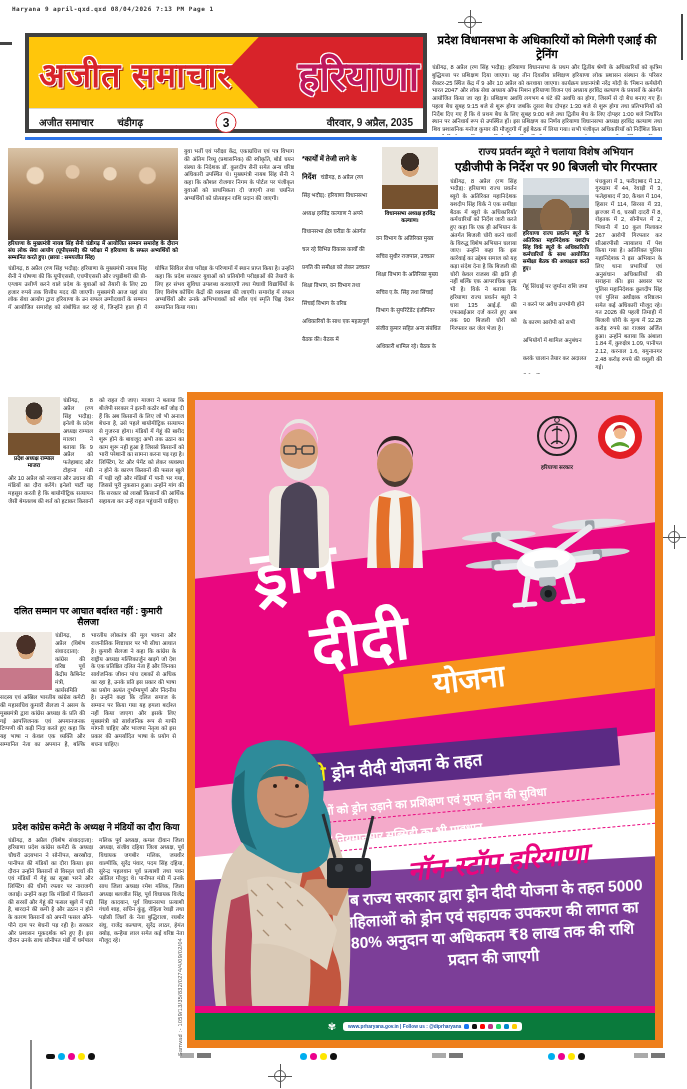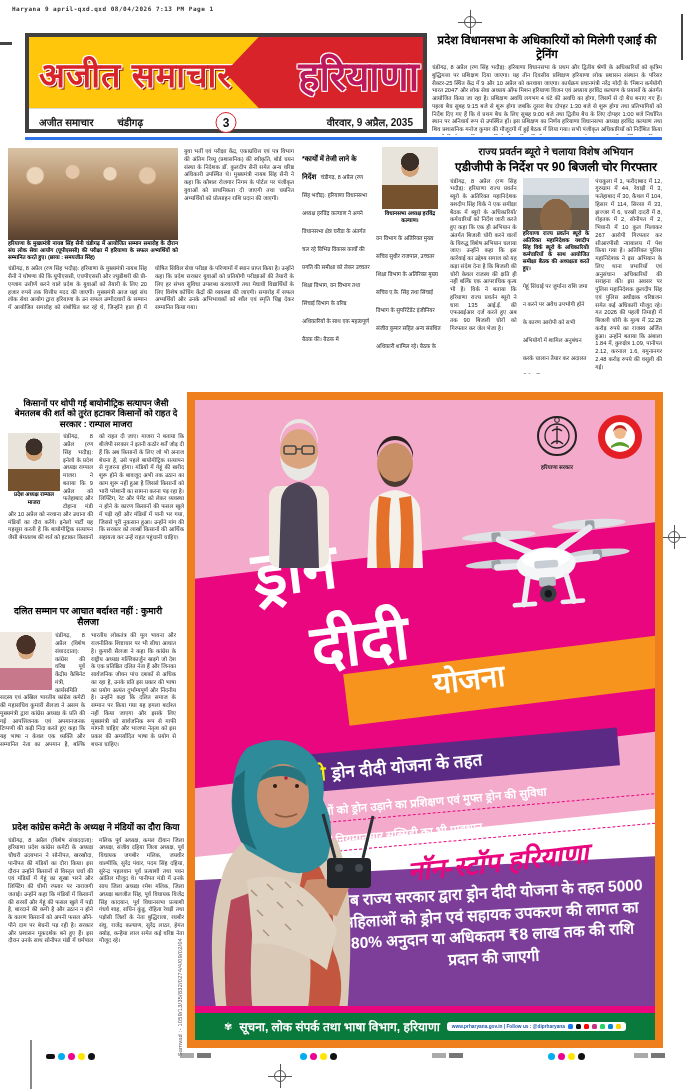--- a/index.html
+++ b/index.html
@@ -243,21 +243,20 @@
           <span class="photo photo-meeting"></span>
           <figcaption class="cap">हरियाणा राज्य प्रवर्तन ब्यूरो के अतिरिक्त महानिदेशक यशदीप सिंह विर्क ब्यूरो के अधिकारियों/कर्मचारियों के साथ आयोजित समीक्षा बैठक की अध्यक्षता करते हुए।</figcaption>
         </figure>
         <span class="body-txt">गेहूं सिंचाई पर जुर्माना राशि जमा न करने पर अवैध उपभोगी होने के कारण आरोपी को सभी अभियोगों में शामिल अनुबंधन करके चालान तैयार कर अदालत में पेश किया गया। इस तरह चिह्नित कर हरियाणा राज्य प्रवर्तन ब्यूरो द्वारा पूरे राज्य में बिजली चोरों के विरुद्ध कार्रवाई आगे भी जारी रहेगी।</span>
       </div>
       <div class="bijli-col body-txt">पंचकूला में 1, फरीदाबाद में 12, गुरुग्राम में 44, रेवाड़ी में 3, फतेहाबाद में 30, कैथल में 104, हिसार में 114, सिरसा में 33, झज्जर में 6, चरखी दादरी में 8, रोहतक में 2, सोनीपत में 2, भिवानी में 10 कुल मिलाकर 267 आरोपी गिरफ्तार कर सीआरपीसी न्यायालय में पेश किया गया है। अतिरिक्त पुलिस महानिदेशक ने इस अभियान के लिए थाना प्रभारियों एवं अनुसंधान अधिकारियों की सराहना की। इस अवसर पर पुलिस महानिदेशक कुलदीप सिंह एवं पुलिस अधीक्षक वरिष्ठजन समेत कई अधिकारी मौजूद रहे। गत 2026 की पहली तिमाही में बिजली चोरी के मूल्य में 32.28 करोड़ रुपये का राजस्व अर्जित हुआ। उन्होंने बताया कि अंबाला 1.84 में, कुरुक्षेत्र 1.09, पानीपत 2.12, करनाल 1.6, यमुनानगर 2.48 करोड़ रुपये की वसूली की गई।</div>
     </div>
   </div>
 
   <div class="art art-kisan">
-    <h2 class="hl">किसानों पर थोपी गई बायोमीट्रिक सत्यापन जैसी बेमतलब की शर्त को तुरंत हटाकर किसानों को राहत दे सरकार : राम्पाल माजरा</h2>
     <div class="stack-body body-txt">
       <figure class="fig-float">
         <span class="photo portrait" style="display:block;"></span>
         <figcaption class="cap">प्रदेश अध्यक्ष राम्पाल माजरा</figcaption>
       </figure>
       <span>चंडीगढ़, 8 अप्रैल (रण सिंह भदौड़): इनेलो के प्रदेश अध्यक्ष राम्पाल माजरा ने बताया कि 9 अप्रैल को फतेहाबाद और टोहाना मंडी और 10 अप्रैल को नरवाना और उचाना की मंडियों का दौरा करेंगे। इनेलो पार्टी यह महसूस करती है कि बायोमीट्रिक सत्यापन जैसी बेमतलब की शर्त को हटाकर किसानों को राहत दी जाए। माजरा ने बताया कि बीजेपी सरकार ने इतनी कठोर शर्तें जोड़ दी हैं कि अब किसानों के लिए जो भी अनाज बेचना है, उसे पहले बायोमीट्रिक सत्यापन से गुजरना होगा। मंडियों में गेहूं की खरीद शुरू होने के बावजूद अभी तक उठान का काम शुरू नहीं हुआ है जिससे किसानों को भारी परेशानी का सामना करना पड़ रहा है। लिफ्टिंग, रेट और पेमेंट को लेकर व्यवस्था न होने के कारण किसानों की फसल खुले में पड़ी रही और मंडियों में पानी भर गया, जिससे पूरी नुकसान हुआ। उन्होंने मांग की कि सरकार को लाखों किसानों की आर्थिक सहायता कर उन्हें राहत पहुंचानी चाहिए।</span>
     </div>
   </div>
 
   <div class="art art-dalit">
@@ -379,21 +378,20 @@
         <circle cx="152" cy="138" r="4" fill="#44494f"></circle>
         <circle cx="172" cy="138" r="4" fill="#44494f"></circle>
         <path d="M60 150 Q90 140 116 158 Q140 176 150 200 L140 240 Q100 210 66 214 Z" fill="#e0d2c0"></path>
         <path d="M64 160 l6 6 M80 154 l6 6 M98 152 l6 6 M70 180 l6 6 M90 172 l6 6 M110 170 l6 6 M76 200 l6 6 M98 194 l6 6" stroke="#a98f74" stroke-width="1.4"></path>
       </svg>
 
       <div class="ad-magenta-line"></div>
 
       <div class="ad-footer">
         <span class="lotus">✾</span>
-        <span class="txt">सूचना, लोक संपर्क तथा भाषा विभाग, हरियाणा</span>
         <span class="pill">
           <span class="u">www.prharyana.gov.in | Follow us : @diprharyana</span>
           <i style="background:#1877F2;"></i>
           <i style="background:#111;"></i>
           <i style="background:#FF0000;"></i>
           <i style="background:#C13584;"></i>
           <i style="background:#25D366;"></i>
           <i style="background:#0088cc;"></i>
           <i style="background:#FFCD00;"></i>
         </span>

